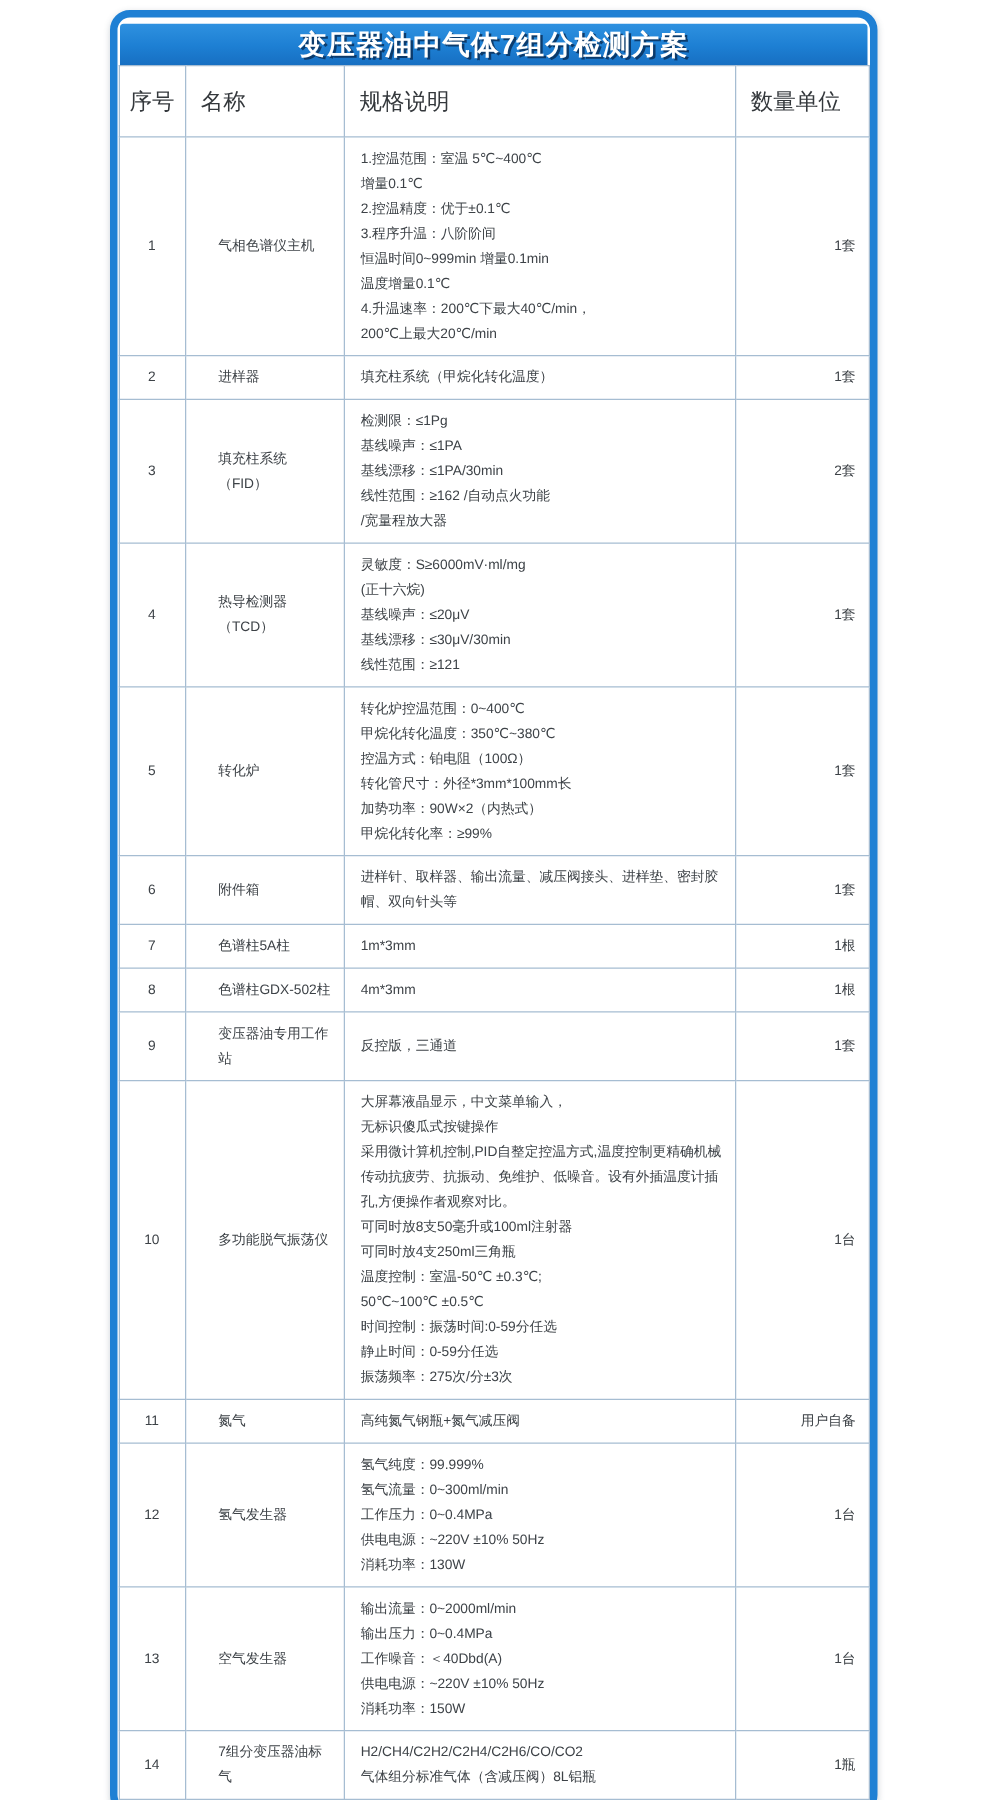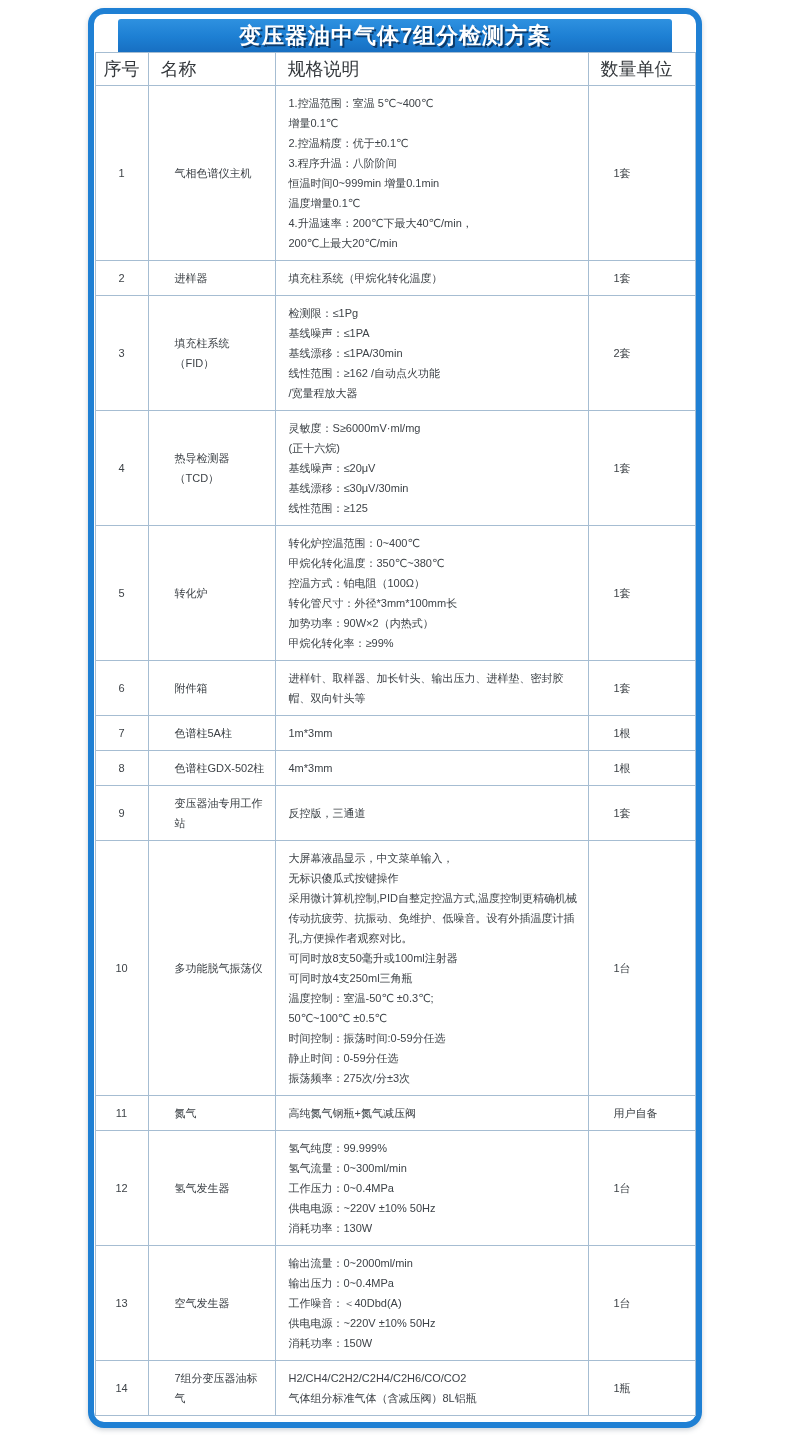--- a/index.html
+++ b/index.html
@@ -14,21 +14,21 @@
     width: 614px;
     margin: 8px auto 8px auto;
     background: #ffffff;
     border: 6px solid #1f80d4;
     border-radius: 16px;
     padding: 5px 0 6px 0;
     box-shadow: 0 2px 5px rgba(60,80,100,0.25);
   }
 
   .title-band {
-    width: 554px;
+    width: 598px;
     margin: 0 auto;
     height: 33px;
     background: linear-gradient(180deg, #2e91e0 0%, #1d7fd3 55%, #176fc2 100%);
     display: flex;
     align-items: center;
     justify-content: center;
     color: #ffffff;
     font-size: 22px;
     font-weight: bold;
     letter-spacing: 1px;
@@ -47,33 +47,33 @@
     border: 1.5px solid #a6bdd2;
     vertical-align: middle;
     font-size: 11px;
     line-height: 20px;
     padding: 7px 10px;
   }
   .spec-table th {
     font-weight: normal;
     font-size: 18px;
     text-align: left;
-    padding: 6px 12px;
+    padding: 18px 12px;
     color: #34383c;
     margin-left: 16px;
   }
   .col-no   { width: 53px; }
   .col-name { width: 127px; }
   .col-spec { width: 313px; }
   .col-qty  { width: 107px; }
 
   td.no-cell   { text-align: center; }
   td.name-cell { padding-left: 26px; }
   td.spec-cell { white-space: pre-line; padding-left: 13px; padding-right: 10px; }
-  td.qty-cell  { padding-left: 25px; }
+  td.qty-cell  { padding-left: 4px; text-align: right; }
   th.h-no { text-align: center; padding-left: 4px; padding-right: 4px; }
 </style>
 </head>
 <body>
 
 <div class="card">
   <div class="title-band">变压器油中气体7组分检测方案</div>
 
   <table class="spec-table">
     <colgroup>
@@ -120,38 +120,38 @@
 /宽量程放大器</td>
         <td class="qty-cell">2套</td>
       </tr>
       <tr>
         <td class="no-cell">4</td>
         <td class="name-cell">热导检测器（TCD）</td>
         <td class="spec-cell">灵敏度：S≥6000mV·ml/mg
 (正十六烷)
 基线噪声：≤20μV
 基线漂移：≤30μV/30min
-线性范围：≥125</td>
+线性范围：≥121</td>
         <td class="qty-cell">1套</td>
       </tr>
       <tr>
         <td class="no-cell">5</td>
         <td class="name-cell">转化炉</td>
         <td class="spec-cell">转化炉控温范围：0~400℃
 甲烷化转化温度：350℃~380℃
 控温方式：铂电阻（100Ω）
 转化管尺寸：外径*3mm*100mm长
 加势功率：90W×2（内热式）
 甲烷化转化率：≥99%</td>
         <td class="qty-cell">1套</td>
       </tr>
       <tr>
         <td class="no-cell">6</td>
         <td class="name-cell">附件箱</td>
-        <td class="spec-cell">进样针、取样器、加长针头、输出压力、进样垫、密封胶帽、双向针头等</td>
+        <td class="spec-cell">进样针、取样器、输出流量、减压阀接头、进样垫、密封胶帽、双向针头等</td>
         <td class="qty-cell">1套</td>
       </tr>
       <tr>
         <td class="no-cell">7</td>
         <td class="name-cell">色谱柱5A柱</td>
         <td class="spec-cell">1m*3mm</td>
         <td class="qty-cell">1根</td>
       </tr>
       <tr>
         <td class="no-cell">8</td>

